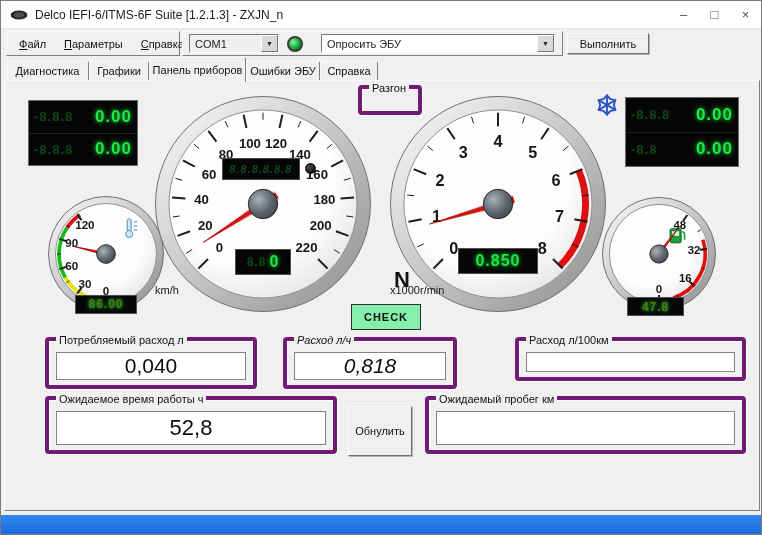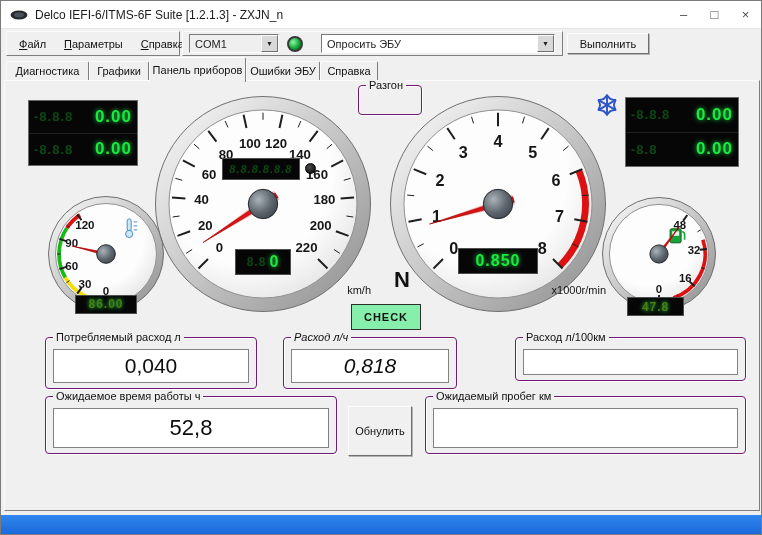--- a/index.html
+++ b/index.html
@@ -59,28 +59,28 @@
   #odo .ghost{font-size:11px;font-style:italic;}
   #knob{position:absolute;left:69.5%;top:31%;width:11px;height:11px;border-radius:50%;background:radial-gradient(circle at 35% 35%,#4d4d4d,#000);border:1px solid #000;z-index:2;}
   #speed-digital{left:37%;top:71%;width:26%;height:12%;}
   #speed-digital .ghost{font-size:12px;}
   #speed-digital .lit{font-size:16px;}
   #tach-digital{left:31.5%;top:70.5%;width:37%;height:12%;}
   #tach-digital .lit{font-size:16px;}
   #coolant-digital{left:23%;top:85%;width:54%;height:17%;}
   #fuel-digital{left:22%;top:88%;width:50%;height:16.5%;}
   .lit-sm{color:#4d7c0f;font-weight:bold;font-size:12px;letter-spacing:1px;text-shadow:0 0 4px rgba(40,255,90,.85);}
-  .gauge-unit{position:absolute;left:0;right:0;top:87%;text-align:right;font-size:11px;color:#161616;z-index:2;}
+  .gauge-unit{position:absolute;left:0;right:0;top:87%;text-align:left;font-size:11px;color:#161616;z-index:2;}
 
   #snowflake{position:absolute;left:594px;top:92px;z-index:3;}
   #gear{position:absolute;left:384px;top:266px;width:34px;height:30px;font-size:22px;font-weight:bold;color:#111;text-align:center;z-index:5;}
   #check-btn{position:absolute;left:350px;top:303px;width:70px;height:26px;background:#86efac;border:1px solid #2e2e2e;display:flex;align-items:center;justify-content:center;font-size:11px;font-weight:bold;letter-spacing:1px;color:#111;z-index:5;cursor:default;}
 
   
-  .groupbox{position:absolute;border:1px solid #701a75;border-radius:4px;box-shadow:inset 1px 1px 0 #ffffff,1px 1px 0 #ffffff;z-index:3;padding-left:28px;}
+  .groupbox{position:absolute;border:4px solid #701a75;border-radius:4px;box-shadow:inset 1px 1px 0 #ffffff,1px 1px 0 #ffffff;z-index:3;padding-left:28px;}
   .gb-label{position:absolute;top:-7px;left:7px;background:#f0f0f0;padding:0 3px;font-size:11px;color:#111;white-space:nowrap;}
   .gb-field{position:absolute;left:7px;right:7px;top:11px;bottom:5px;background:#fff;border:1px solid #828282;display:flex;align-items:center;justify-content:center;font-size:21px;color:#0d0d0d;}
   #g-razgon{left:357px;top:84px;width:64px;height:30px;z-index:3;}
   #g-consumed{left:44px;top:336px;width:212px;height:52px;}
   #g-flow-lh{left:282px;top:336px;width:174px;height:52px;font-style:italic;}
   #g-flow-l100{left:514px;top:336px;width:231px;height:44px;}
   #g-time{left:44px;top:395px;width:292px;height:58px;}
   #g-range{left:424px;top:395px;width:321px;height:58px;}
   #g-time .gb-field,#g-range .gb-field{font-size:22px;}
   #reset-btn{left:347px;top:405px;width:64px;height:50px;z-index:3;}

